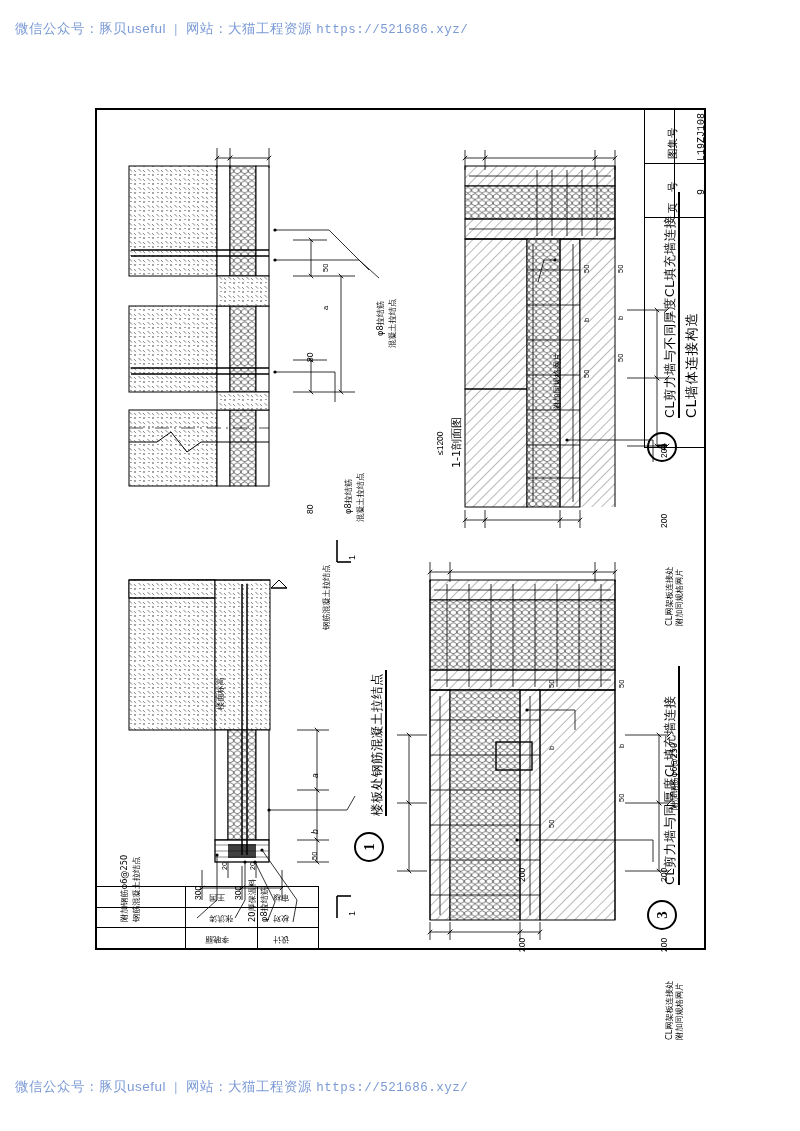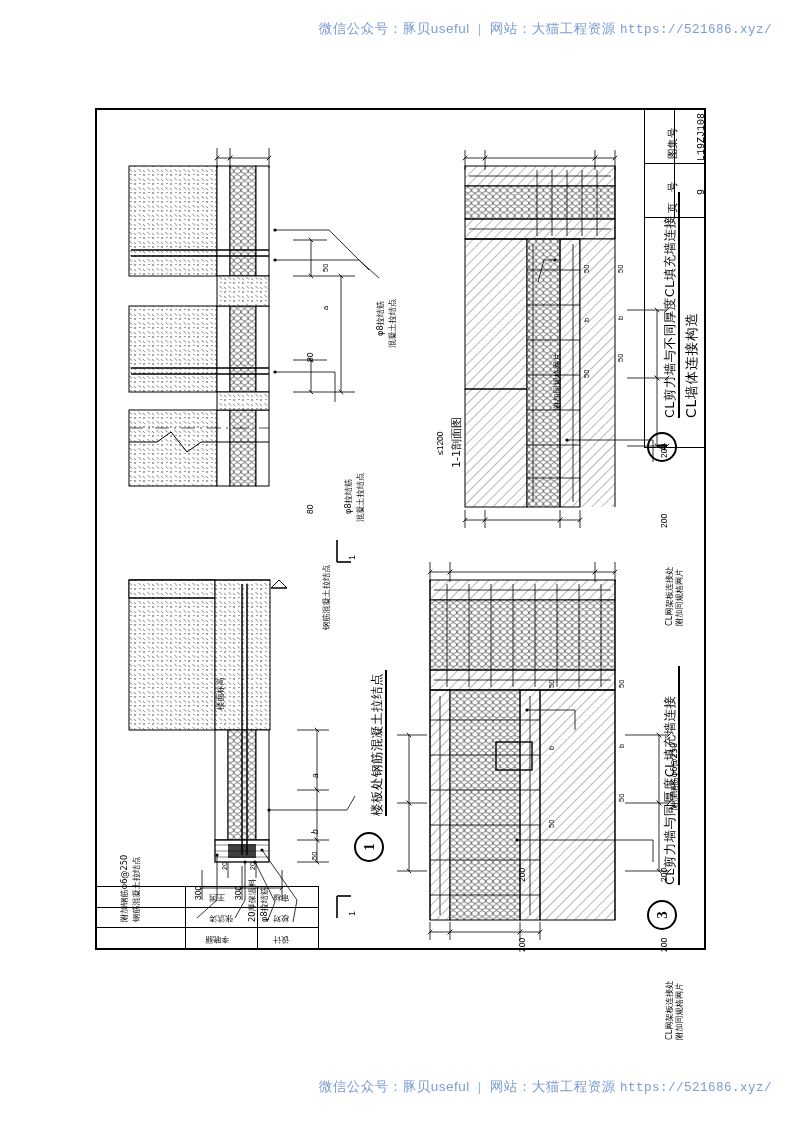--- a/index.html
+++ b/index.html
@@ -1,18 +1,18 @@
 <!DOCTYPE html>
 <html><head>
 <meta charset="utf-8">
 <style>
   html,body{margin:0;padding:0;background:#fff;}
   body{width:800px;height:1131px;position:relative;font-family:"Liberation Sans","DejaVu Sans",sans-serif;overflow:hidden;}
 
-  .wm{position:absolute;left:4px;width:768px;text-align:right;color:#7b9ad6;font-size:13.5px;letter-spacing:.5px;white-space:nowrap;}
+  .wm{position:absolute;left:15px;width:768px;text-align:left;color:#7b9ad6;font-size:13.5px;letter-spacing:.5px;white-space:nowrap;}
   .wm .sep{color:#9db4e0;padding:0 8px;}
   .wm .url{font-family:"Liberation Mono","DejaVu Sans Mono",monospace;font-size:12.5px;}
   #wm-top{top:20px;}
   #wm-bottom{top:1078px;}
 
   
   #sheet{position:absolute;left:95px;top:108px;width:611px;height:842px;border:2px solid #000;box-sizing:border-box;background:#fff;}
 
   
   #titleblock{position:absolute;right:0;top:0;width:60px;height:842px;}

